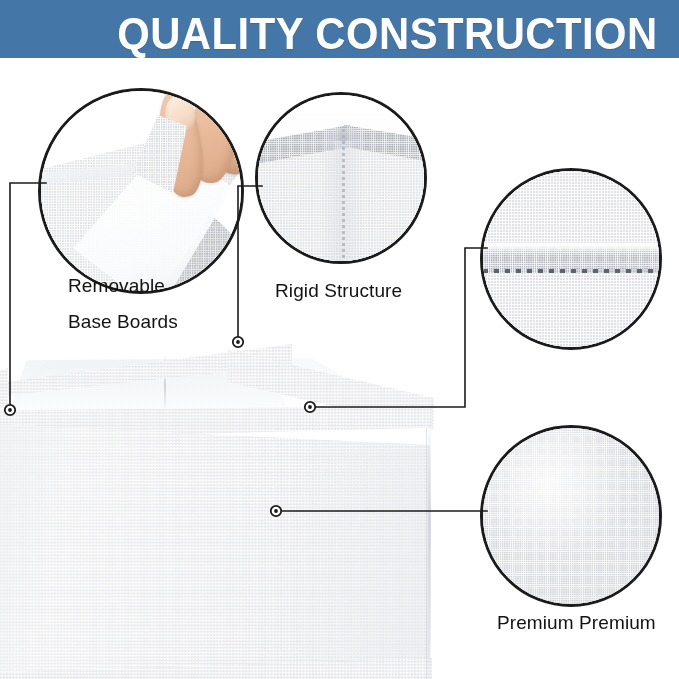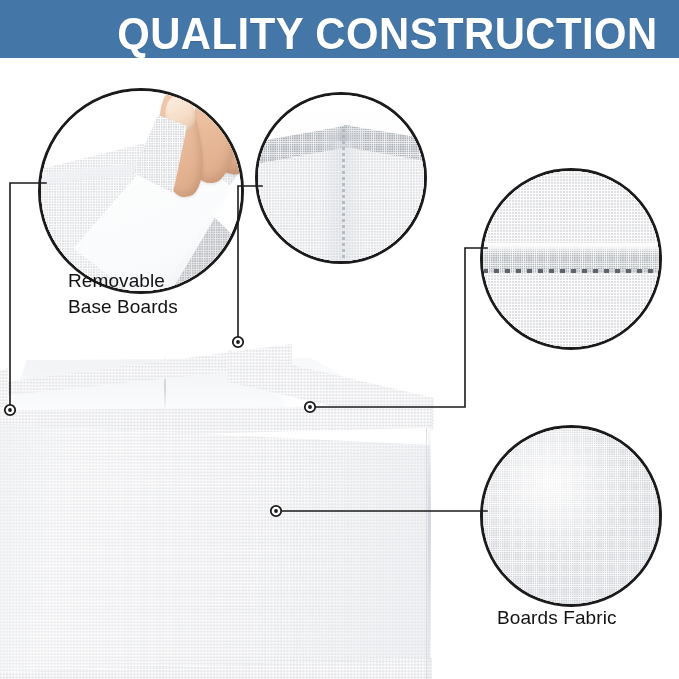--- a/index.html
+++ b/index.html
@@ -357,21 +357,21 @@
     left:0; top:0;
     width:679px; height:679px;
     pointer-events:none;
   }
 
   
   .callout-label{
     position:absolute;
     color:#131313;
     font-size:19px;
-    line-height:26px;
+    line-height:36px;
     font-weight:normal;
     letter-spacing:0.1px;
     white-space:pre-line;
   }
   #label-1{ left:68px; top:268px; }
   #label-2{ left:275px; top:273px; }
   #label-3{ left:480px; top:338px; }
   #label-4{ left:497px; top:605px; }
 </style>
 </head>
@@ -475,15 +475,16 @@
       </g>
       <g>
         <circle cx="276" cy="511" r="5.2" fill="#ffffff" stroke="#1b1b1b" stroke-width="1.8"></circle>
         <circle cx="276" cy="511" r="1.9" fill="#1b1b1b"></circle>
       </g>
     </g>
   </svg>
 
   <div id="label-1" class="callout-label">Removable
 Base Boards</div>
-  <div id="label-4" class="callout-label">Boards Fabric</div>
+  <div id="label-2" class="callout-label">Rigid Structure</div>
+  <div id="label-4" class="callout-label">Premium Premium</div>
 
 </div>
 
 </body></html>

